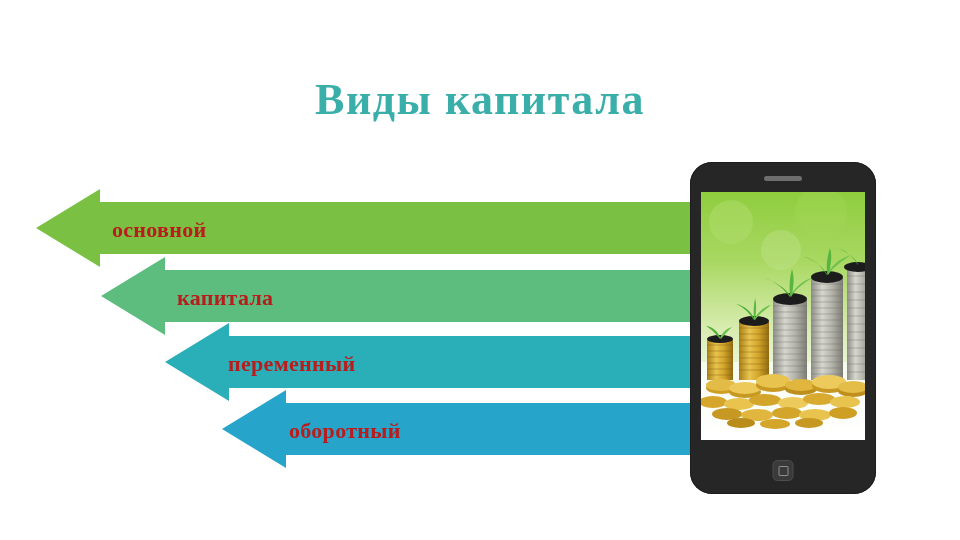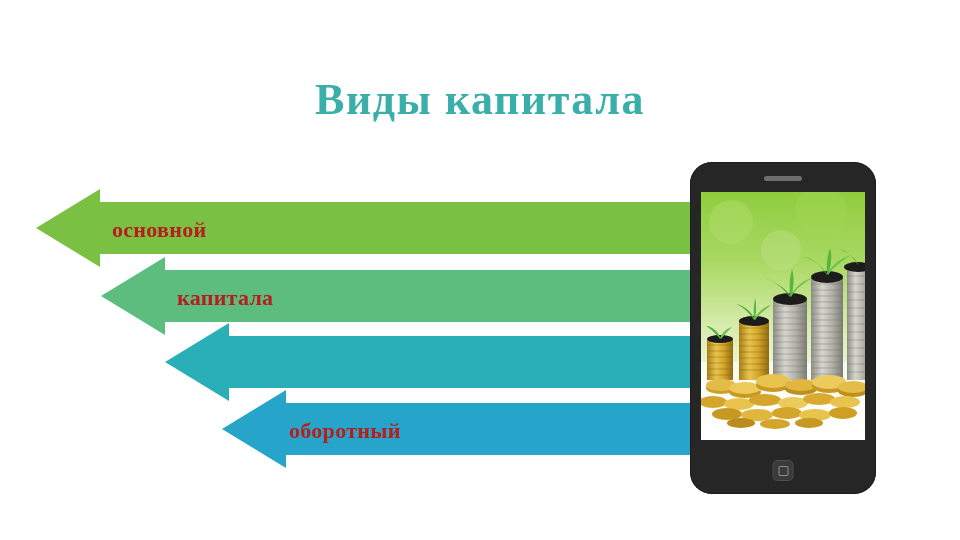--- a/index.html
+++ b/index.html
@@ -155,20 +155,21 @@
   </div>
   <div class="arrow-label" id="arrow-label-1">капитала</div>
 
   <div class="arrow-row" id="arrow-row-2">
     <div class="arrow-shape">
       <svg width="527" height="78" viewBox="0 0 527 78" preserveAspectRatio="none">
         <polygon points="0,39 64,0 64,13 527,13 527,65 64,65 64,78" fill="#2aafb9"></polygon>
       </svg>
     </div>
   </div>
+  <div class="arrow-label" id="arrow-label-2">переменный</div>
 
   <div class="arrow-row" id="arrow-row-3">
     <div class="arrow-shape">
       <svg width="470" height="78" viewBox="0 0 470 78" preserveAspectRatio="none">
         <polygon points="0,39 64,0 64,13 470,13 470,65 64,65 64,78" fill="#26a4c9"></polygon>
       </svg>
     </div>
   </div>
   <div class="arrow-label" id="arrow-label-3">оборотный</div>
 

